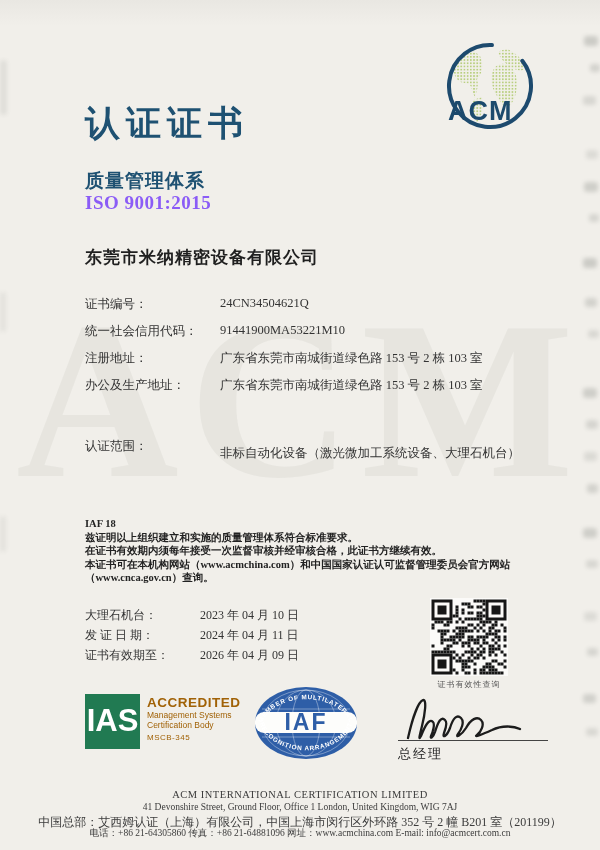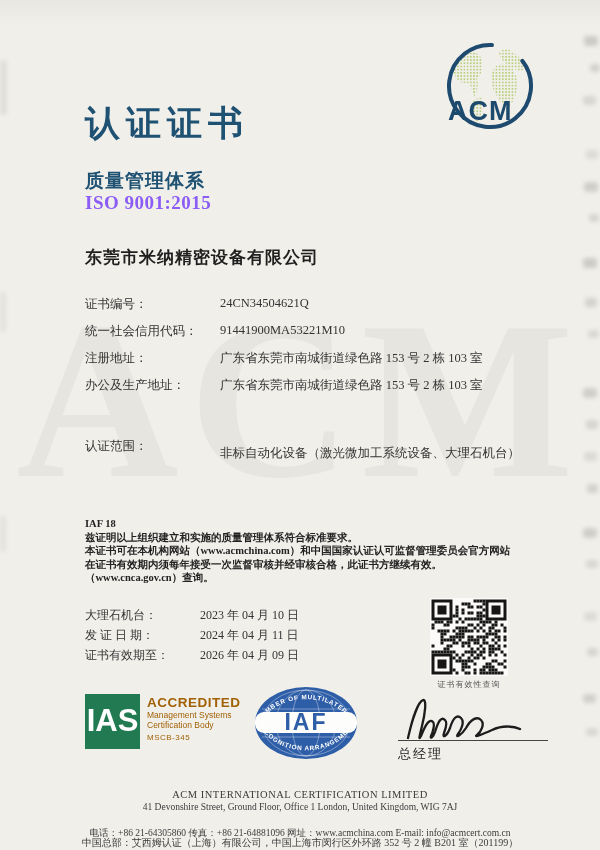--- a/index.html
+++ b/index.html
@@ -40,21 +40,21 @@
   .ias-abbr{color:#fff;font-size:31px;font-weight:bold;font-family:"Liberation Sans",sans-serif;letter-spacing:0px;margin-top:-2px;}
   .ias-text{position:absolute;left:147px;top:695px;color:#a16207;font-family:"Liberation Sans",sans-serif;}
   .ias-accredited{font-size:13.5px;font-weight:bold;letter-spacing:.5px;}
   .ias-line{font-size:8.5px;line-height:10px;}
   .ias-mscb{font-size:8px;margin-top:3px;letter-spacing:.5px;}
   .sig-line{position:absolute;left:398px;top:740px;width:150px;height:1px;background:#444;}
   .sig-title{position:absolute;left:398px;top:745px;width:150px;font-size:13px;color:#222;letter-spacing:2px;}
   .footer{position:absolute;left:0;width:600px;text-align:center;color:#3b3b3b;margin-top:9px;}
   .f1{top:780px;font-size:10.5px;letter-spacing:.5px;}
   .f2{top:793px;font-size:9.5px;}
-  .f3{top:827px;font-size:10px;}
+  .f3{top:805px;font-size:12px;}
   .f4{top:818px;font-size:9.5px;}
   .smudge{position:absolute;background:#4a4f49;border-radius:3px;filter:blur(2px);pointer-events:none;}
 </style>
 </head>
 <body>
 
 <div class="page">
 
   <div class="watermark">ACM</div>
 
@@ -96,22 +96,22 @@
     <span class="lbl">办公及生产地址：</span><span class="val">广东省东莞市南城街道绿色路 153 号 2 栋 103 室</span>
   </div>
 
   <div class="detail-row scope-row" style="top:438px">
     <span class="lbl">认证范围：</span><span class="val"><div>非标自动化设备（激光微加工系统设备、大理石机台）</div></span>
   </div>
 
   <div class="statement">
     <div>IAF 18</div>
     <div>兹证明以上组织建立和实施的质量管理体系符合标准要求。</div>
+    <div>在证书有效期内须每年接受一次监督审核并经审核合格，此证书方继续有效。</div>
     <div>本证书可在本机构网站（www.acmchina.com）和中国国家认证认可监督管理委员会官方网站</div>
-    <div>在证书有效期内须每年接受一次监督审核并经审核合格，此证书方继续有效。</div>
     <div>（www.cnca.gov.cn）查询。</div>
   </div>
 
   <div class="date-row" style="top:607px">
     <span class="lbl">大理石机台：</span><span class="val">2023 年 04 月 10 日</span>
   </div>
   <div class="date-row" style="top:627px">
     <span class="lbl">发 证 日 期：</span><span class="val">2024 年 04 月 11 日</span>
   </div>
   <div class="date-row" style="top:647px">

